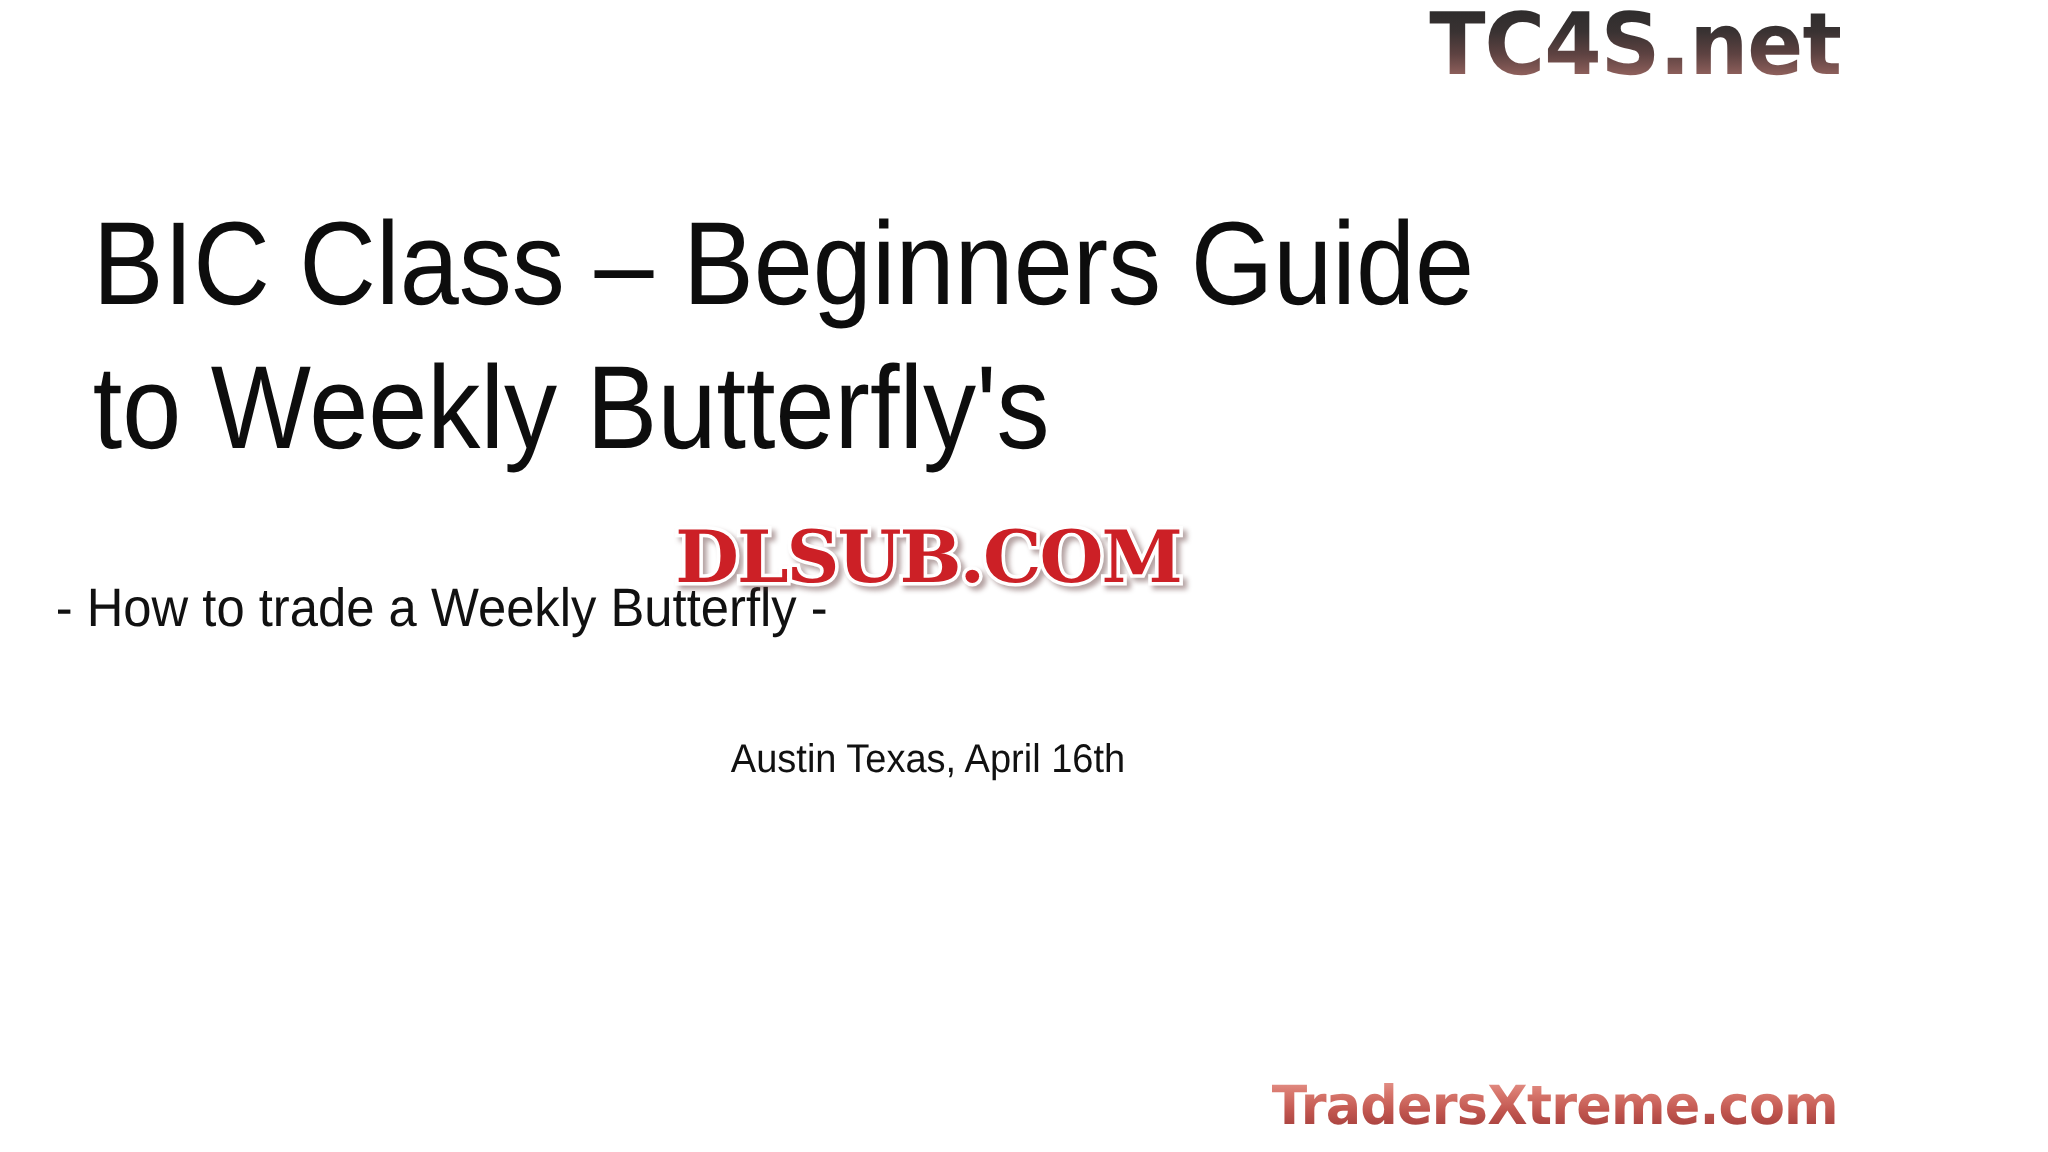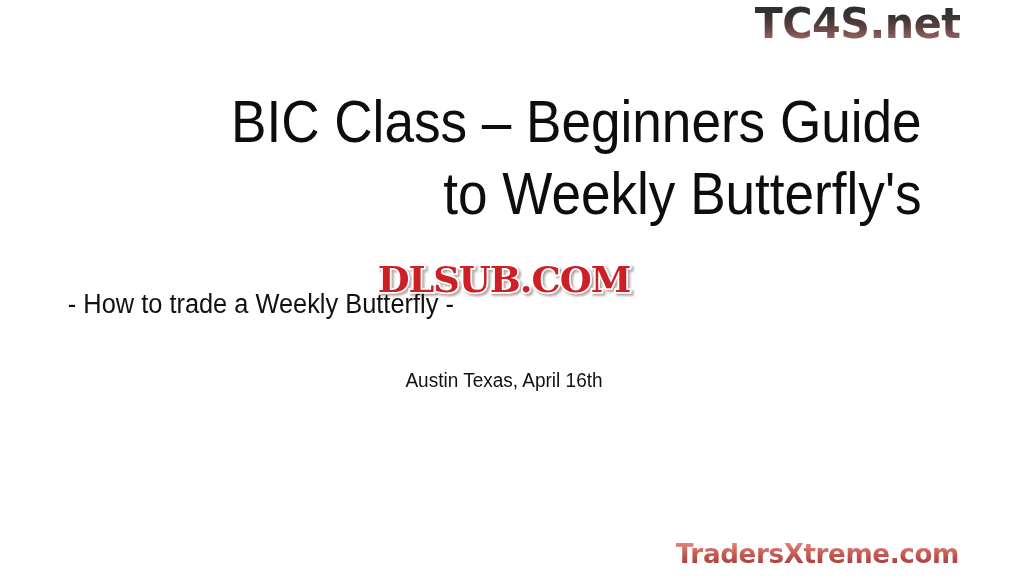--- a/index.html
+++ b/index.html
@@ -10,21 +10,20 @@
   body {
     font-family: "Liberation Sans", sans-serif;
   }
 
   .slide {
     position: relative;
     width: 928px;
     height: 576px;
     background: #ffffff;
     overflow: hidden;
-    margin-left: 40px;
   }
 
   
   .brand-top {
     position: absolute;
     top: 2px;
     right: 8px;
     font-family: "DejaVu Sans", sans-serif;
     font-weight: bold;
     font-size: 43px;
@@ -45,22 +44,22 @@
     filter: drop-shadow(1.5px 1.5px 0.6px rgba(255,255,255,0.85));
     white-space: nowrap;
     user-select: none;
   }
 
   
   .title-block {
     position: absolute;
     left: 0;
     right: 0;
-    top: 86px;
-    text-align: right;
+    top: 96px;
+    text-align: left;
   }
   .title-line {
     font-family: "Liberation Sans", sans-serif;
     font-size: 59px;
     line-height: 72px;
     font-weight: normal;
     color: #0d0d0d;
     letter-spacing: 0px;
     transform: scaleX(0.90);
     white-space: nowrap;

